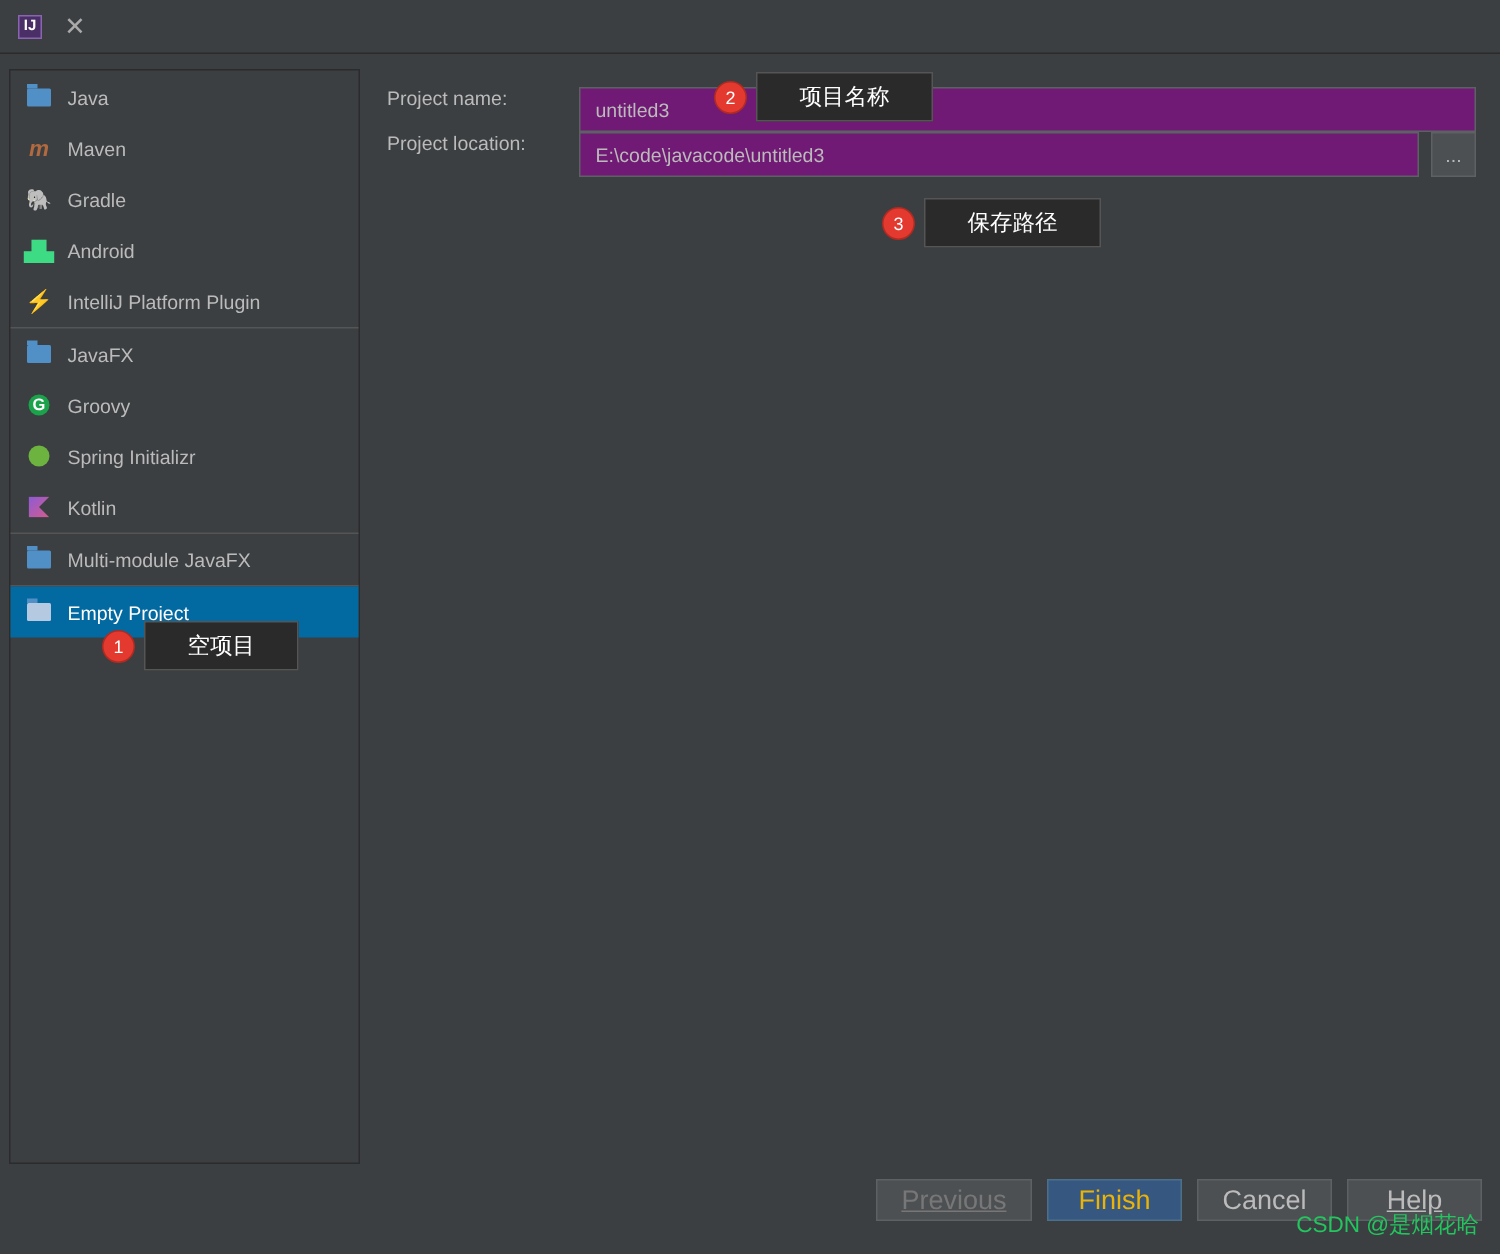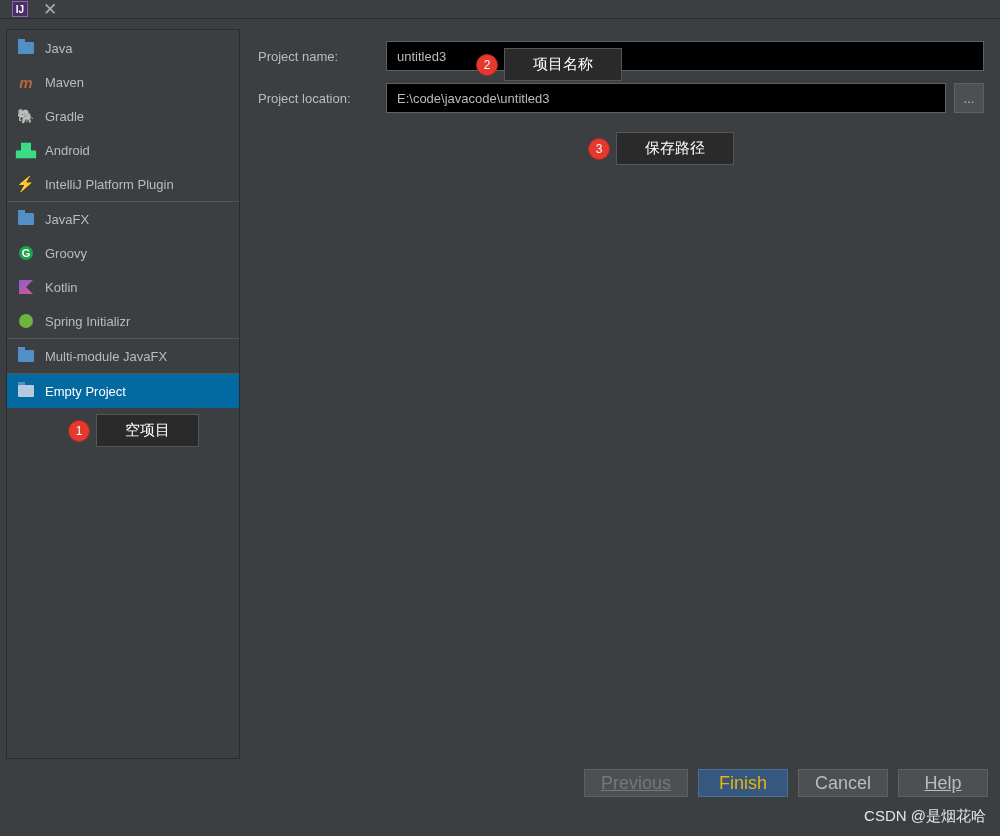--- a/index.html
+++ b/index.html
@@ -6,21 +6,21 @@
     body {
       width: 1000px; height: 836px;
       background: #3c3f41;
       font-family: "Segoe UI", Arial, sans-serif;
       font-size: 13px;
       color: #bbbbbb;
       overflow: hidden;
       position: relative;
     }
     .title-bar {
-      height: 19px;
+      height: 36px;
       display: flex;
       align-items: center;
       padding: 0 12px;
       border-bottom: 1px solid #2b2b2b;
       background: #3c3f41;
     }
     .title-bar .app-icon {
       width: 16px; height: 16px;
       background: #4a2e66;
       border: 1px solid #8a64b3;
@@ -95,28 +95,27 @@
     }
     .main {
       flex: 1;
       padding: 12px 10px 0 18px;
       display: flex;
       flex-direction: column;
       position: relative;
     }
     .form-row {
       display: flex;
-      align-items: center;
-      margin-bottom: 12px;
+      align-items: flex-start;
     }
     .form-row label { width: 128px; }
     .form-row input {
       flex: 1;
       height: 30px;
-      background: #000000;
+      background: #701a75;
       border: 1px solid #5c6164;
       color: #bbbbbb;
       padding: 0 10px;
       font-size: 13px;
       font-family: inherit;
     }
     .browse-btn {
       width: 30px; height: 30px;
       margin-left: 8px;
       background: #4c5052;
@@ -177,21 +176,21 @@
     .anno-label {
       background: #2a2a2a;
       border: 1px solid #555;
       padding: 6px 28px;
       color: #fff;
       font-size: 15px;
     }
     .watermark {
       position: absolute;
       bottom: 10px; right: 14px;
-      color: #e5e5e5; font-size: 15px;
+      color: #22c55e; font-size: 15px;
       z-index: 20;
     }
   </style>
 </head>
 <body>
 
 <div class="title-bar">
   <div class="app-icon">IJ</div>
   <div class="close-btn">✕</div>
 </div>
@@ -228,29 +227,29 @@
       <span>JavaFX</span>
     </div>
     <div class="sidebar-item">
       <span class="sb-icon">
           <span class="icon-groovy">G</span>
         </span>
       <span>Groovy</span>
     </div>
     <div class="sidebar-item">
       <span class="sb-icon">
+          <span class="icon-spring"></span>
+        </span>
+      <span>Spring Initializr</span>
+    </div>
+    <div class="sidebar-item">
+      <span class="sb-icon">
           <span class="icon-kotlin"></span>
         </span>
       <span>Kotlin</span>
-    </div>
-    <div class="sidebar-item">
-      <span class="sb-icon">
-          <span class="icon-spring"></span>
-        </span>
-      <span>Spring Initializr</span>
     </div>
     <div class="sidebar-sep"></div>
     <div class="sidebar-item">
       <span class="sb-icon">
           <span class="icon-folder"></span>
         </span>
       <span>Multi-module JavaFX</span>
     </div>
     <div class="sidebar-sep"></div>
     <div class="sidebar-item selected">

